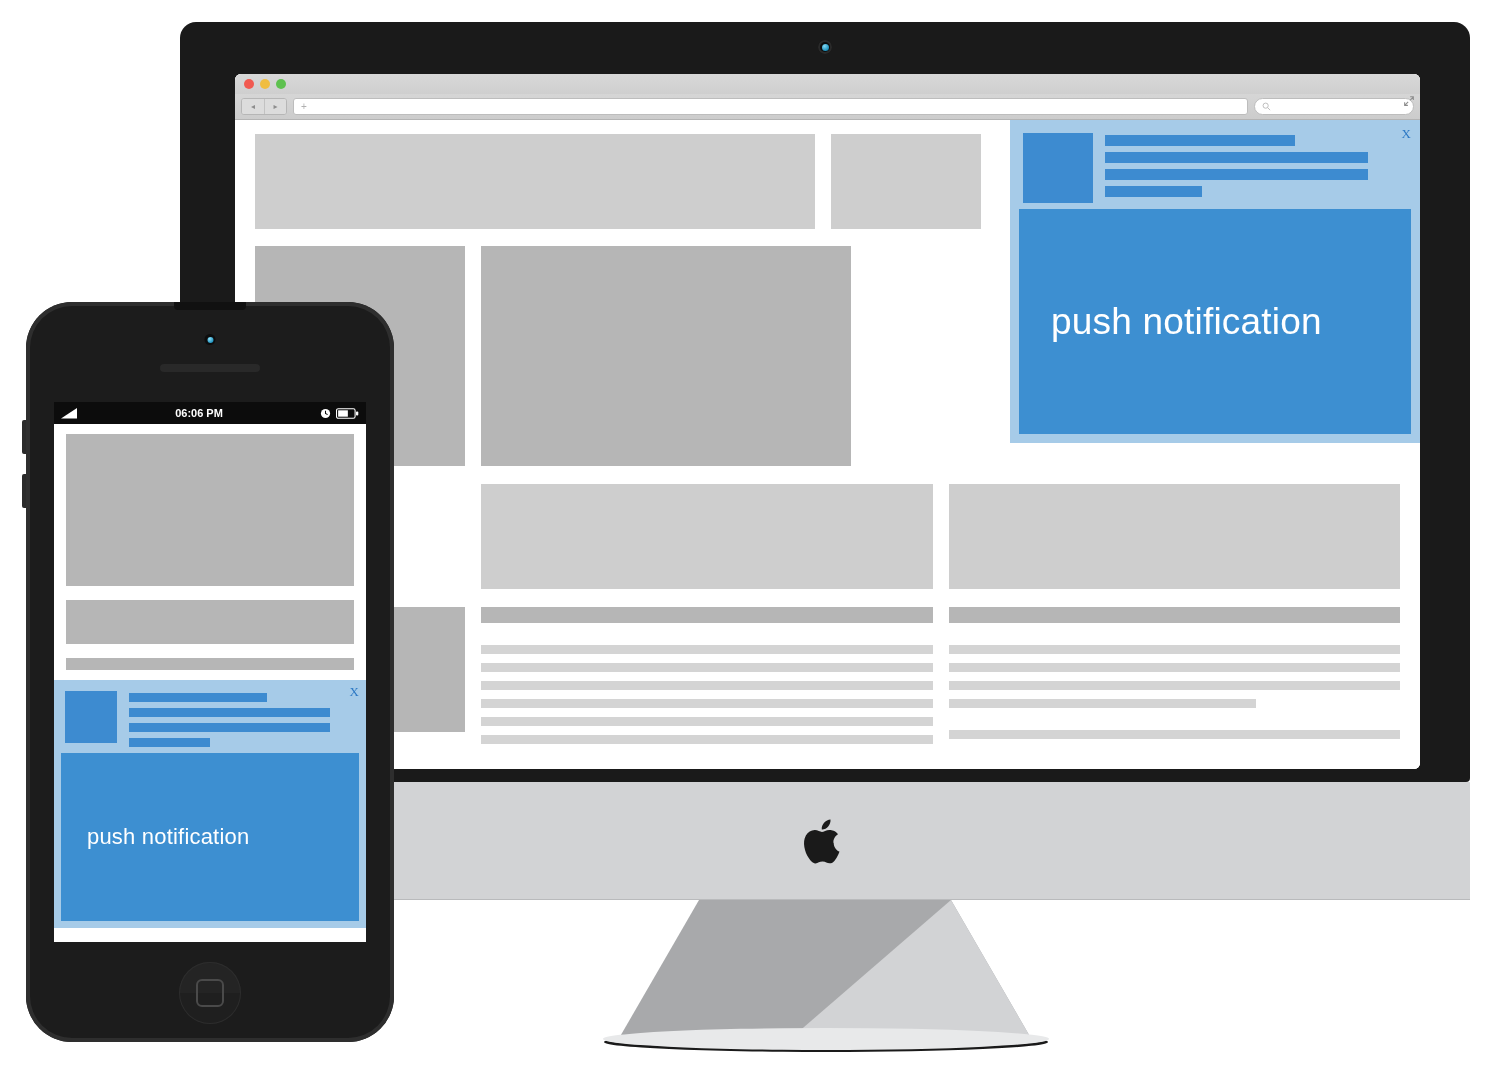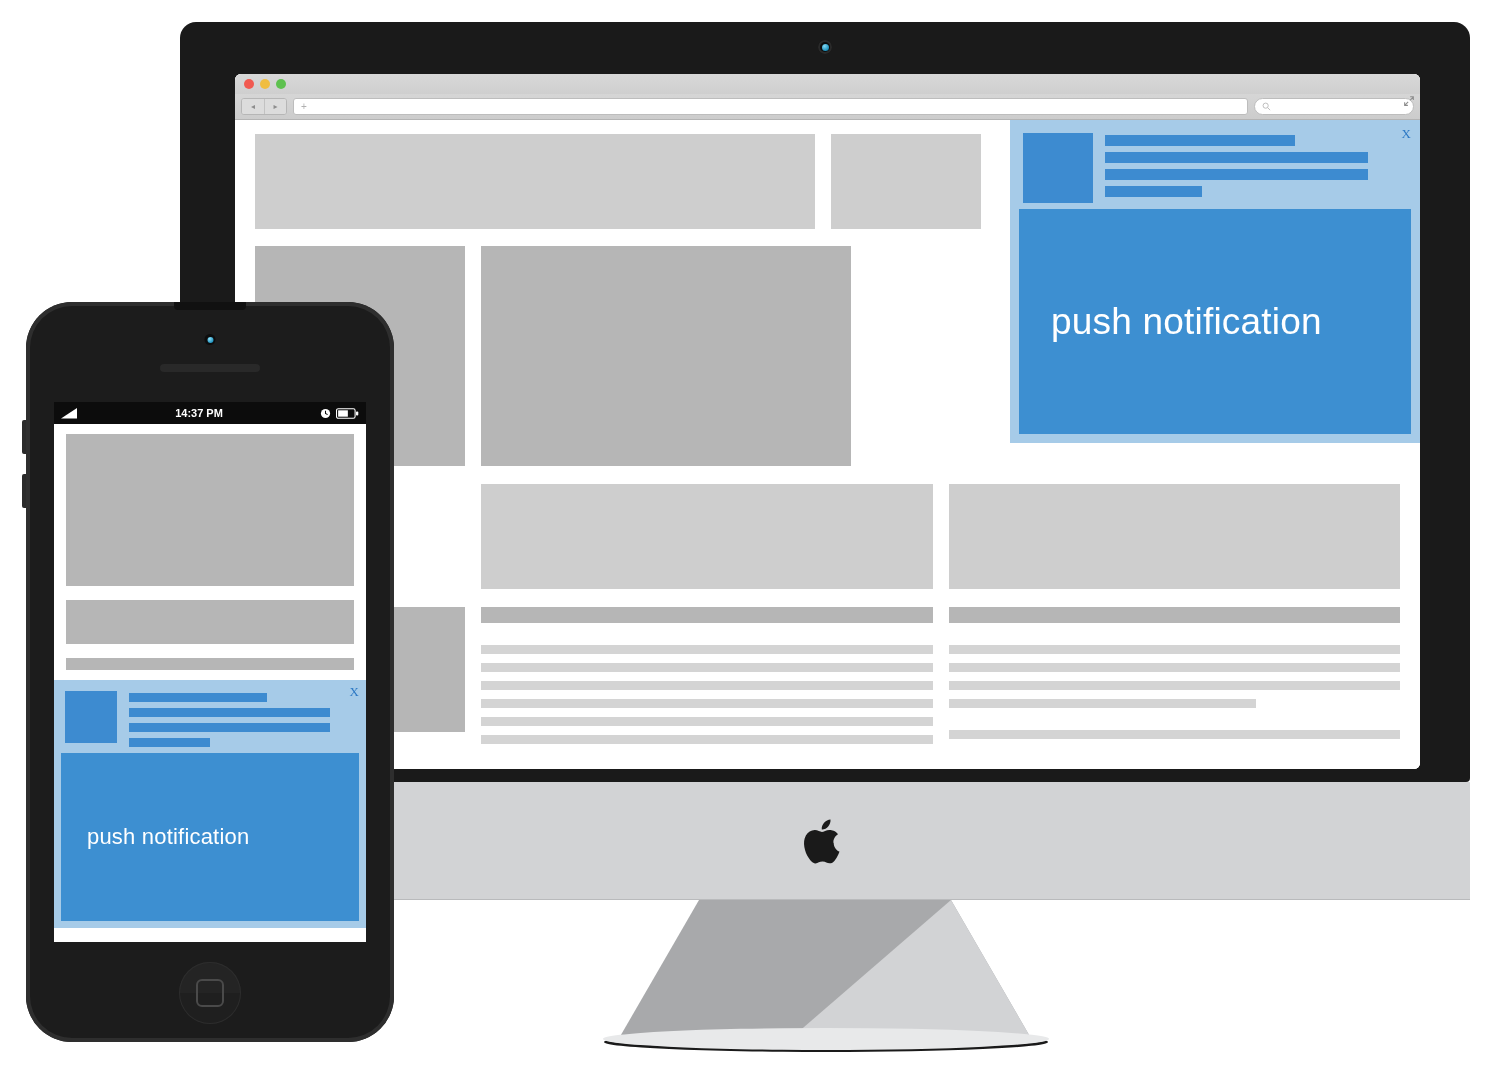--- a/index.html
+++ b/index.html
@@ -450,21 +450,21 @@
     <div class="phone-btn" style="top:172px;"></div>
     <div id="iphone-camera"></div>
     <div id="iphone-speaker"></div>
 
     <div id="iphone-screen">
 
       <div id="phone-statusbar">
         <svg width="17" height="11" viewBox="0 0 17 11">
           <path d="M0 10.5 L16 0 L16 10.5 Z" fill="#ffffff"></path>
         </svg>
-        <span>14:37 PM</span>
+        <span>06:06 PM</span>
         <span class="sb-right">
           <svg width="11" height="11" viewBox="0 0 12 12">
             <circle cx="6" cy="6" r="5" fill="#ffffff"></circle>
             <path d="M6 3 L6 6 L8.3 7.2" stroke="#0c0c0c" stroke-width="1.1" fill="none"></path>
           </svg>
           <svg width="23" height="11" viewBox="0 0 26 12">
             <rect x="0.6" y="0.6" width="21" height="10.8" rx="2" fill="none" stroke="#ffffff" stroke-width="1.2"></rect>
             <rect x="2.4" y="2.4" width="11" height="7.2" fill="#ffffff"></rect>
             <rect x="22.6" y="3.8" width="2.6" height="4.4" rx="1" fill="#ffffff"></rect>
           </svg>

